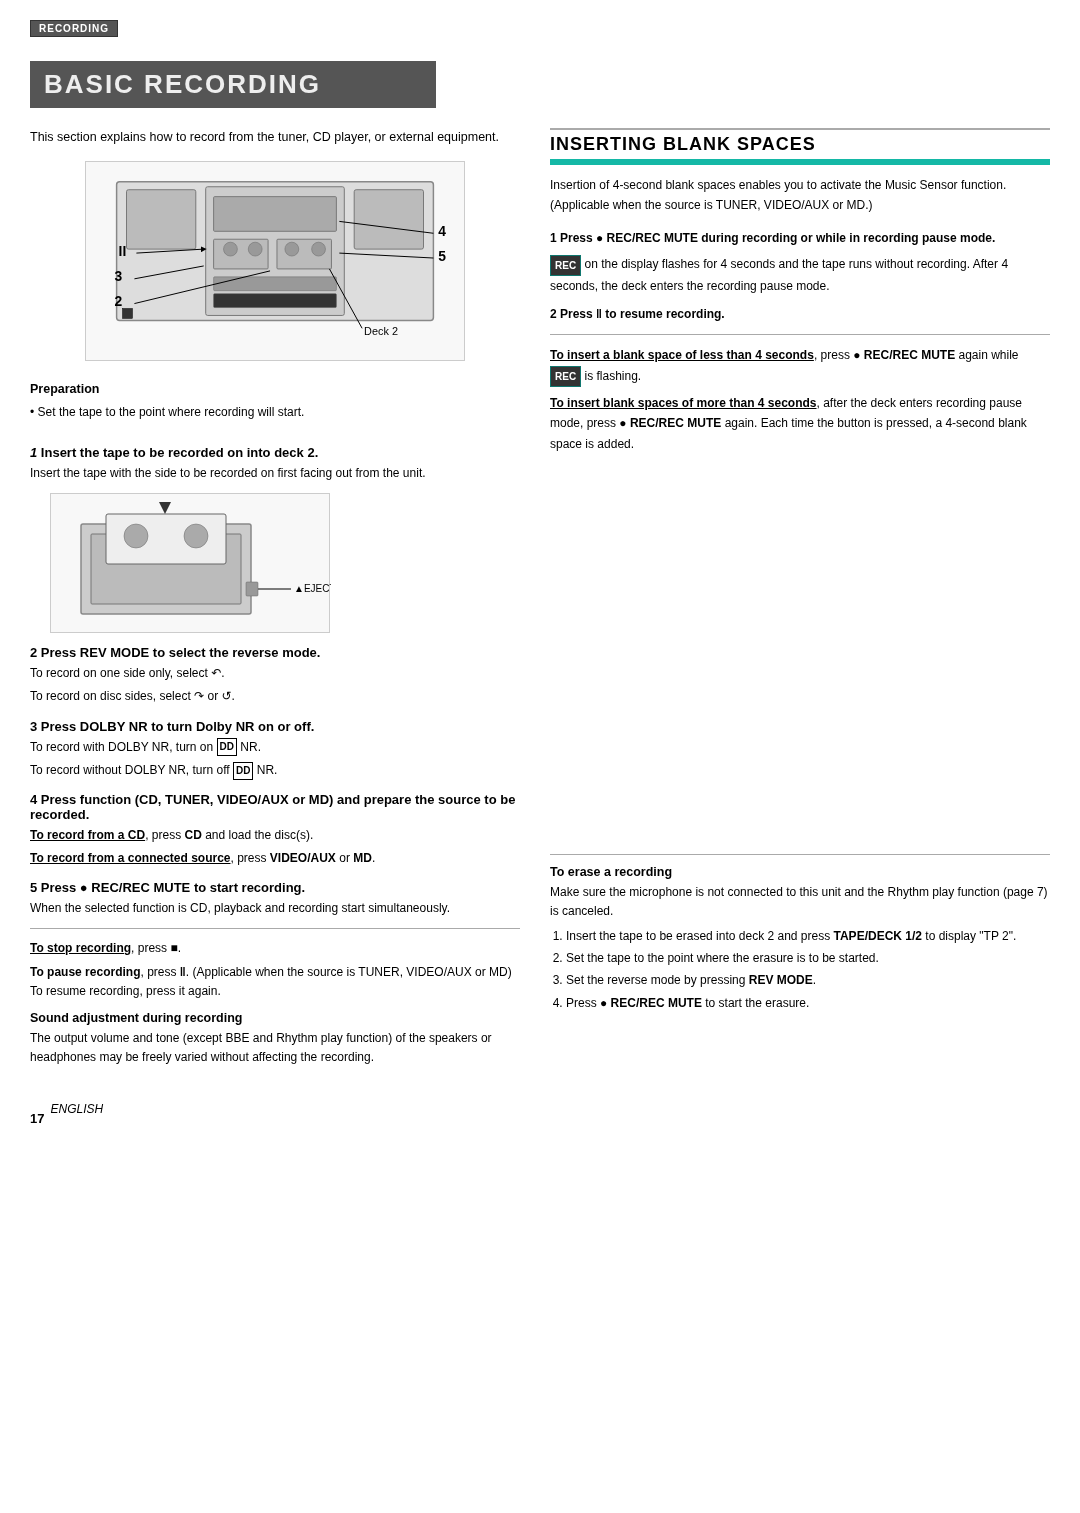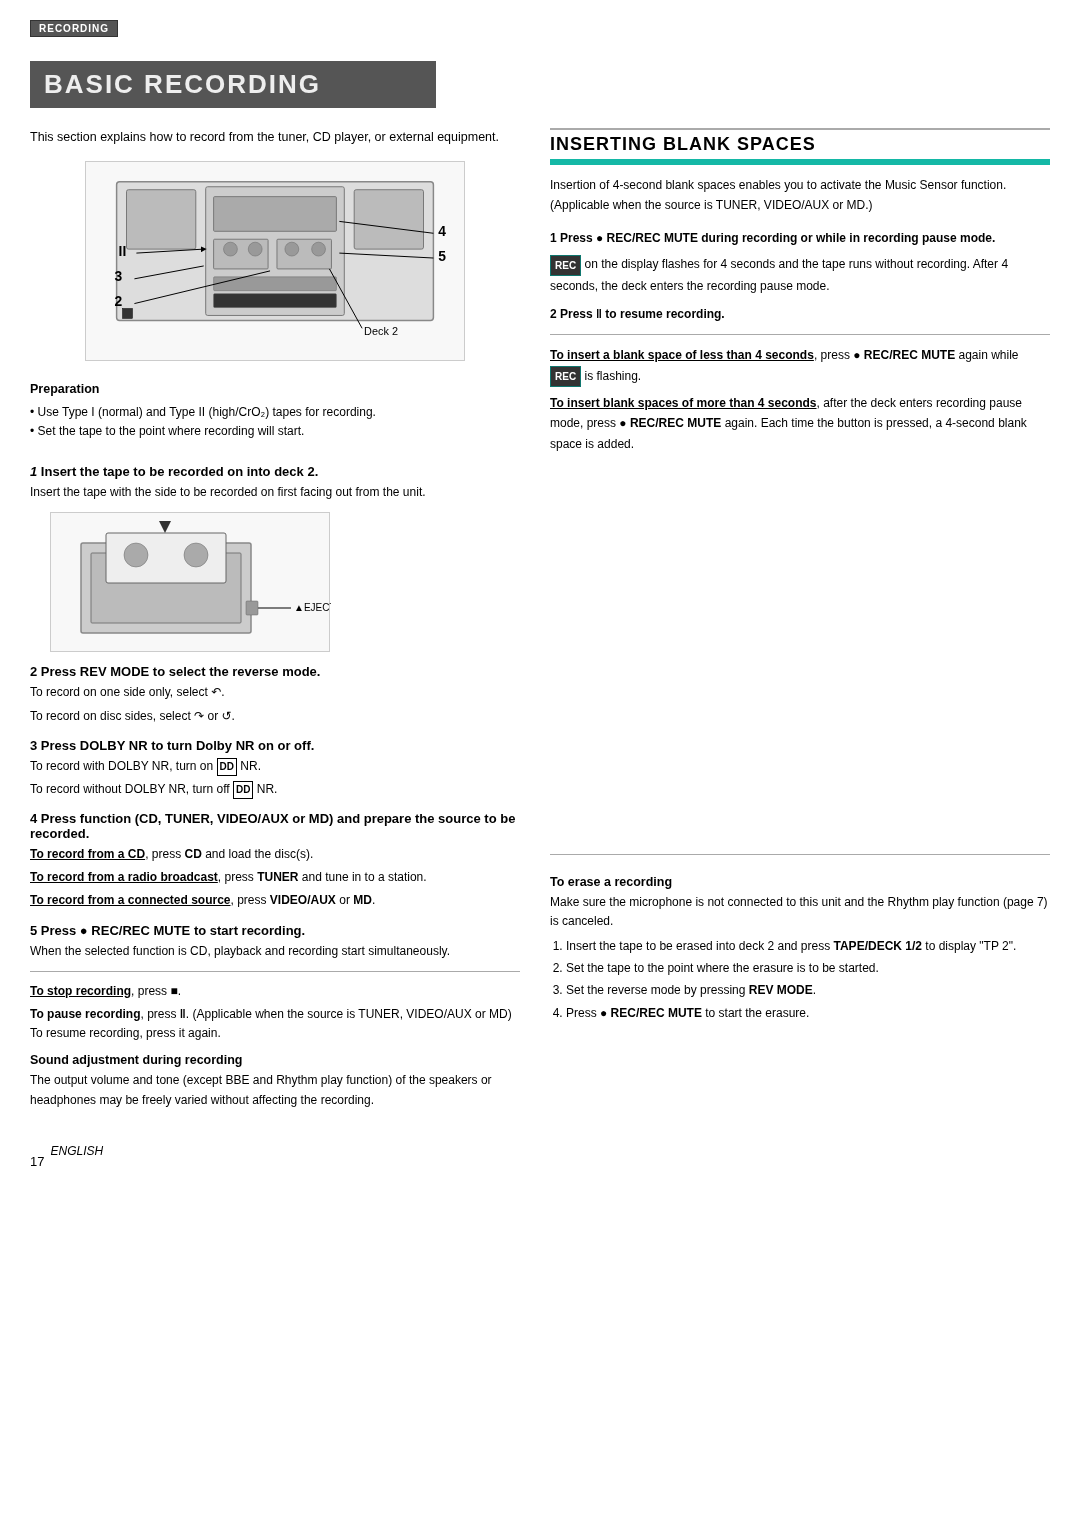--- a/index.html
+++ b/index.html
@@ -164,21 +164,21 @@
 
     .sub-heading {
       font-weight: bold;
       font-size: 12.5px;
       margin-bottom: 4px;
       margin-top: 10px;
     }
 
     .page-number {
       font-size: 13px;
-      font-weight: normal;
+      font-weight: bold;
       margin-top: 20px;
     }
 
     .dd-box {
       display: inline-block;
       border: 1px solid #000;
       padding: 0 2px;
       font-size: 10px;
       font-weight: bold;
       vertical-align: middle;
@@ -269,21 +269,20 @@
         <defs>
           <marker id="arrow" markerWidth="6" markerHeight="6" refX="3" refY="3" orient="auto">
             <path d="M0,0 L0,6 L6,3 z" fill="#000"></path>
           </marker>
         </defs>
       </svg>
     </div>
 
     <div class="preparation-section">
       <p class="prep-title">Preparation</p>
-      <p>• Use Type I (normal) and Type II (high/CrO₂) tapes for recording.</p>
       <p>• Set the tape to the point where recording will start.</p>
     </div>
 
     <p class="step-heading">
       <span class="italic-text">1</span> <strong>Insert the tape to be recorded on into deck 2.</strong>
     </p>
     <p class="step-text">Insert the tape with the side to be recorded on first facing out from the unit.</p>
 
     <div class="eject-diagram">
       <svg width="280" height="140" viewBox="0 0 280 140" xmlns="http://www.w3.org/2000/svg">
@@ -313,21 +312,20 @@
     <p class="numbered-step">
       <strong>3 Press DOLBY NR to turn Dolby NR on or off.</strong>
     </p>
     <p class="sub-text">To record with DOLBY NR, turn on <span class="dd-box">DD</span> NR.</p>
     <p class="sub-text">To record without DOLBY NR, turn off <span class="dd-box">DD</span> NR.</p>
 
     <p class="numbered-step">
       <strong>4 Press function (CD, TUNER, VIDEO/AUX or MD) and prepare the source to be recorded.</strong>
     </p>
     <p class="sub-text"><span class="underline-link">To record from a CD</span>, press <strong>CD</strong> and load the disc(s).</p>
-    <p class="sub-text"><span class="underline-link">To record from a radio broadcast</span>, press <strong>TUNER</strong> and tune in to a station.</p>
     <p class="sub-text"><span class="underline-link">To record from a connected source</span>, press <strong>VIDEO/AUX</strong> or <strong>MD</strong>.</p>
 
     <p class="numbered-step">
       <strong>5 Press ● REC/REC MUTE to start recording.</strong>
     </p>
     <p class="sub-text">When the selected function is CD, playback and recording start simultaneously.</p>
 
     <hr class="horizontal-rule">
 
     <p class="sub-text">
@@ -364,21 +362,21 @@
 
       <p class="sub-text">
         <span class="underline-link bold-text">To insert a blank space of less than 4 seconds</span>, press ● <strong>REC/REC MUTE</strong> again while <span class="rec-badge-inline">REC</span> is flashing.
       </p>
       <p class="sub-text">
         <span class="underline-link bold-text">To insert blank spaces of more than 4 seconds</span>, after the deck enters recording pause mode, press ● <strong>REC/REC MUTE</strong> again. Each time the button is pressed, a 4-second blank space is added.
       </p>
 
     </div>
 
-    <div style="margin-top: 400px; border-top: 1px solid #aaa; padding-top: 10px;">
+    <div style="margin-top: 400px; border-top: 1px solid #aaa; padding-top: 0;">
       <p class="sub-heading">To erase a recording</p>
       <p class="sub-text">Make sure the microphone is not connected to this unit and the Rhythm play function (page 7) is canceled.</p>
       <ol class="erase-list">
         <li>Insert the tape to be erased into deck 2 and press <strong>TAPE/DECK 1/2</strong> to display "TP 2".</li>
         <li>Set the tape to the point where the erasure is to be started.</li>
         <li>Set the reverse mode by pressing <strong>REV MODE</strong>.</li>
         <li>Press ● <strong>REC/REC MUTE</strong> to start the erasure.</li>
       </ol>
     </div>
 

